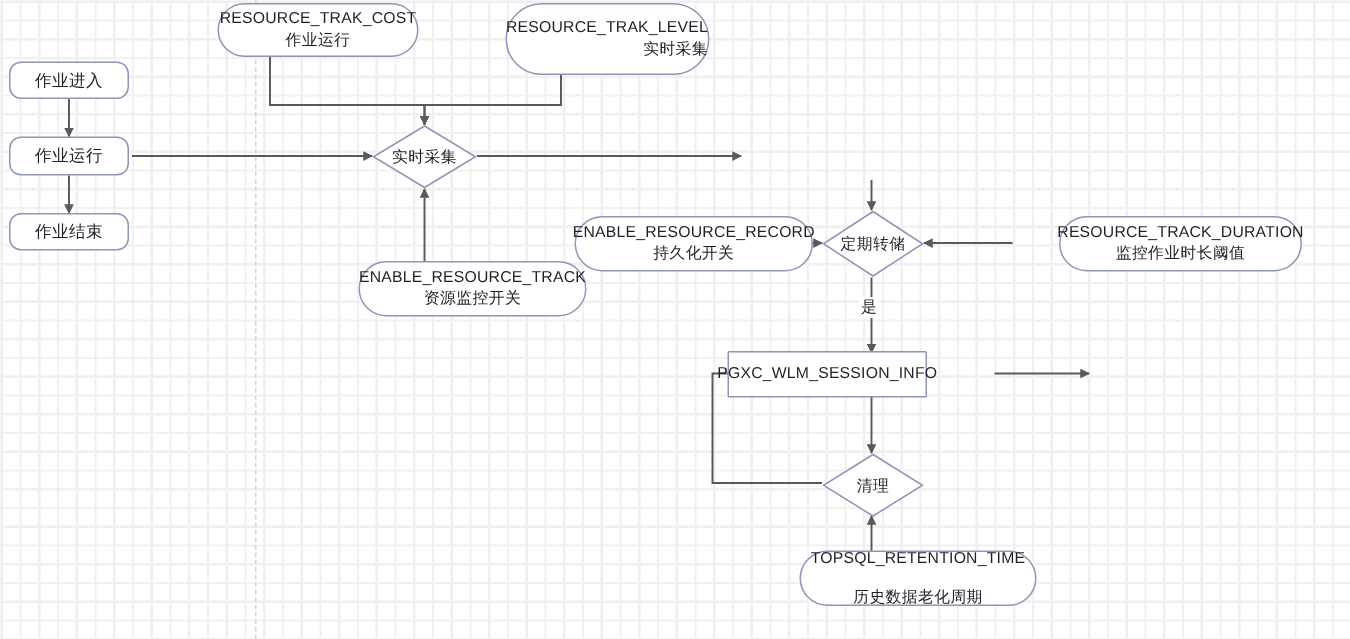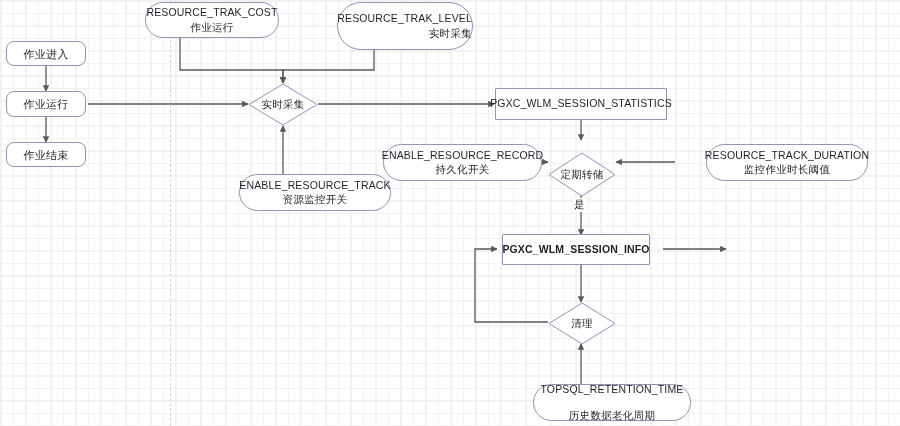--- a/index.html
+++ b/index.html
@@ -187,42 +187,39 @@
   <div class="node stadium" style="left:352px; top:144px; width:159px; height:37px;">
     <span class="code">ENABLE_RESOURCE_RECORD</span>
     <span class="cn">持久化开关</span>
   </div>
 
   <div class="node stadium" style="left:675px; top:144px; width:162px; height:37px;">
     <span class="code">RESOURCE_TRACK_DURATION</span>
     <span class="cn">监控作业时长阈值</span>
   </div>
 
-  <div class="node stadium" style="left:502px; top:384px; width:158px; height:37px;gap:12px;">
+  <div class="node stadium" style="left:502px; top:367px; width:158px; height:37px;gap:12px;">
     <span class="code">TOPSQL_RETENTION_TIME</span>
     <span class="cn">历史数据老化周期</span>
   </div>
 
-  <div class="node rect" style="left:495px; top:88px; width:172px; height:32px;">
-    <span class="code">PGXC_WLM_SESSION_STATISTICS</span>
-  </div>
-
-  <div class="node rect" style="left:502px; top:234px; width:148px; height:31px;font-weight:bold;">
+
+  <div class="node rect" style="left:485px; top:234px; width:133px; height:31px;">
     <span class="code">PGXC_WLM_SESSION_INFO</span>
   </div>
 
 
   <div class="diamond" style="left:248px; top:83px; width:70px; height:43px;">
     <svg class="shape" viewBox="0 0 70 43" xmlns="http://www.w3.org/2000/svg">
       <polygon points="35,1 69,21.5 35,42 1,21.5" fill="#ffffff" stroke="#8d95b8" stroke-width="1"></polygon>
     </svg>
     <div class="dlabel">实时采集</div>
   </div>
 
-  <div class="diamond" style="left:548px; top:152px; width:68px; height:45px;">
+  <div class="diamond" style="left:548px; top:140px; width:68px; height:45px;">
     <svg class="shape" viewBox="0 0 68 45" xmlns="http://www.w3.org/2000/svg">
       <polygon points="34,1 67,22.5 34,44 1,22.5" fill="#ffffff" stroke="#8d95b8" stroke-width="1"></polygon>
     </svg>
     <div class="dlabel">定期转储</div>
   </div>
 
   <div class="diamond" style="left:548px; top:302px; width:68px; height:43px;">
     <svg class="shape" viewBox="0 0 68 43" xmlns="http://www.w3.org/2000/svg">
       <polygon points="34,1 67,21.5 34,42 1,21.5" fill="#ffffff" stroke="#8d95b8" stroke-width="1"></polygon>
     </svg>

